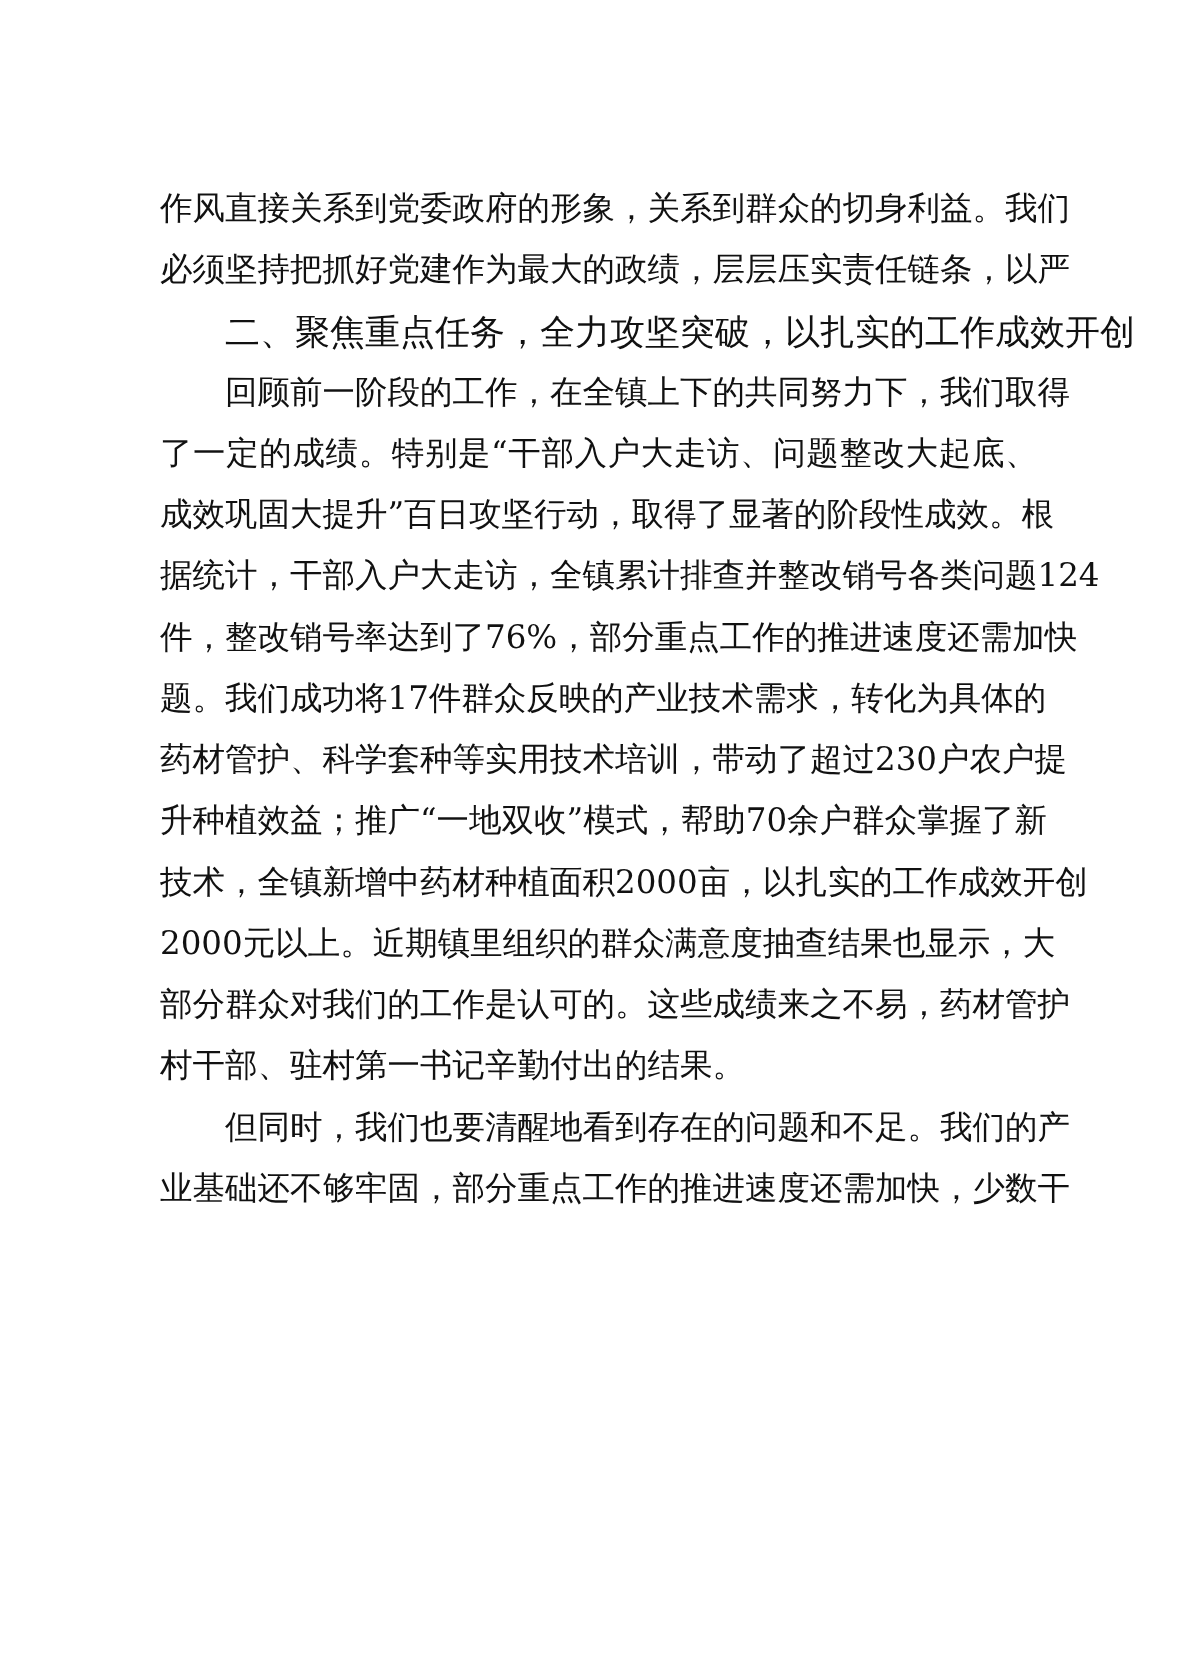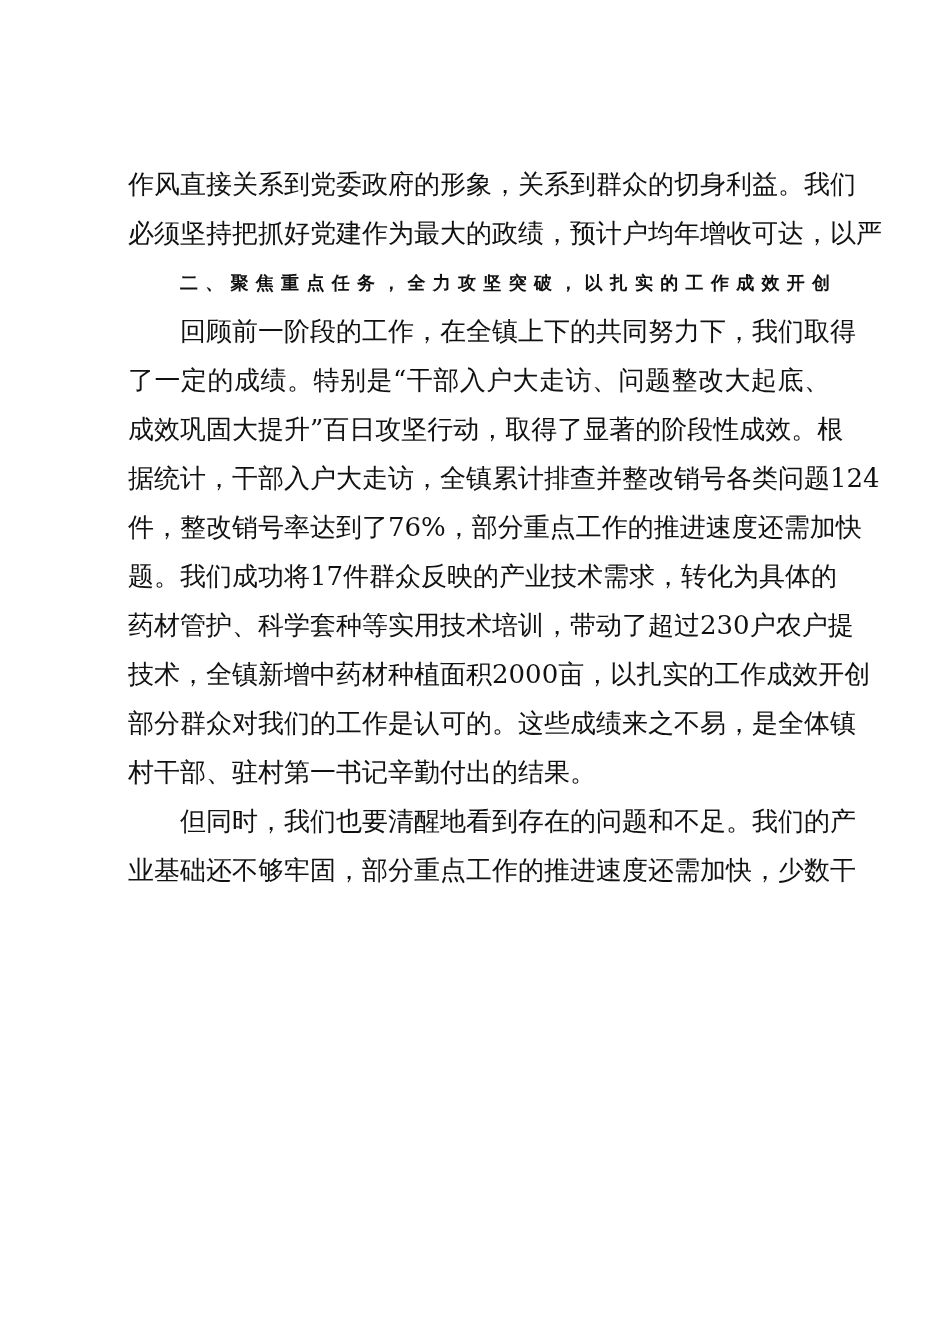--- a/index.html
+++ b/index.html
@@ -11,72 +11,74 @@
       width: 950px;
       height: 1344px;
       position: relative;
       overflow: hidden;
       font-family: "DejaVu Serif", "Liberation Serif", serif;
       color: #111111;
     }
     .page {
       position: absolute;
       left: 128px;
-      top: 160px;
+      top: 143px;
       width: 702px;
     }
     .line {
       display: block;
       height: 49px;
       line-height: 49px;
       font-size: 26px;
       white-space: nowrap;
       text-align: justify;
       text-align-last: justify;
       letter-spacing: 0px;
     }
     .line.last {
       text-align-last: left;
     }
     .line.indent {
       padding-left: 52px;
     }
     .heading .line {
       font-family: "DejaVu Sans", "Liberation Sans", sans-serif;
-      font-weight: bold;
-      font-size: 18px;
+      font-weight: normal;
+      font-size: 28px;
     }
     .para {
       margin: 0;
     }
   </style>
 </head>
 <body>
 
 <div class="page">
 
   <div class="para">
     <span class="line">作风直接关系到党委政府的形象，关系到群众的切身利益。我们</span>
-    <span class="line">必须坚持把抓好党建作为最大的政绩，预计户均年增收可达，以严</span>
+    <span class="line">必须坚持把抓好党建作为最大的政绩，层层压实责任链条，以严</span>
   </div>
 
   <div class="para heading">
     <span class="line indent">二、聚焦重点任务，全力攻坚突破，以扎实的工作成效开创</span>
   </div>
 
   <div class="para">
     <span class="line indent">回顾前一阶段的工作，在全镇上下的共同努力下，我们取得</span>
     <span class="line">了一定的成绩。特别是“干部入户大走访、问题整改大起底、</span>
     <span class="line">成效巩固大提升”百日攻坚行动，取得了显著的阶段性成效。根</span>
     <span class="line">据统计，干部入户大走访，全镇累计排查并整改销号各类问题124</span>
     <span class="line">件，整改销号率达到了76%，部分重点工作的推进速度还需加快</span>
     <span class="line">题。我们成功将17件群众反映的产业技术需求，转化为具体的</span>
     <span class="line">药材管护、科学套种等实用技术培训，带动了超过230户农户提</span>
+    <span class="line">升种植效益；推广“一地双收”模式，帮助70余户群众掌握了新</span>
     <span class="line">技术，全镇新增中药材种植面积2000亩，以扎实的工作成效开创</span>
-    <span class="line">部分群众对我们的工作是认可的。这些成绩来之不易，是全体镇</span>
+    <span class="line">2000元以上。近期镇里组织的群众满意度抽查结果也显示，大</span>
+    <span class="line">部分群众对我们的工作是认可的。这些成绩来之不易，药材管护</span>
     <span class="line last">村干部、驻村第一书记辛勤付出的结果。</span>
   </div>
 
   <div class="para">
     <span class="line indent">但同时，我们也要清醒地看到存在的问题和不足。我们的产</span>
     <span class="line">业基础还不够牢固，部分重点工作的推进速度还需加快，少数干</span>
   </div>
 
 </div>
 

